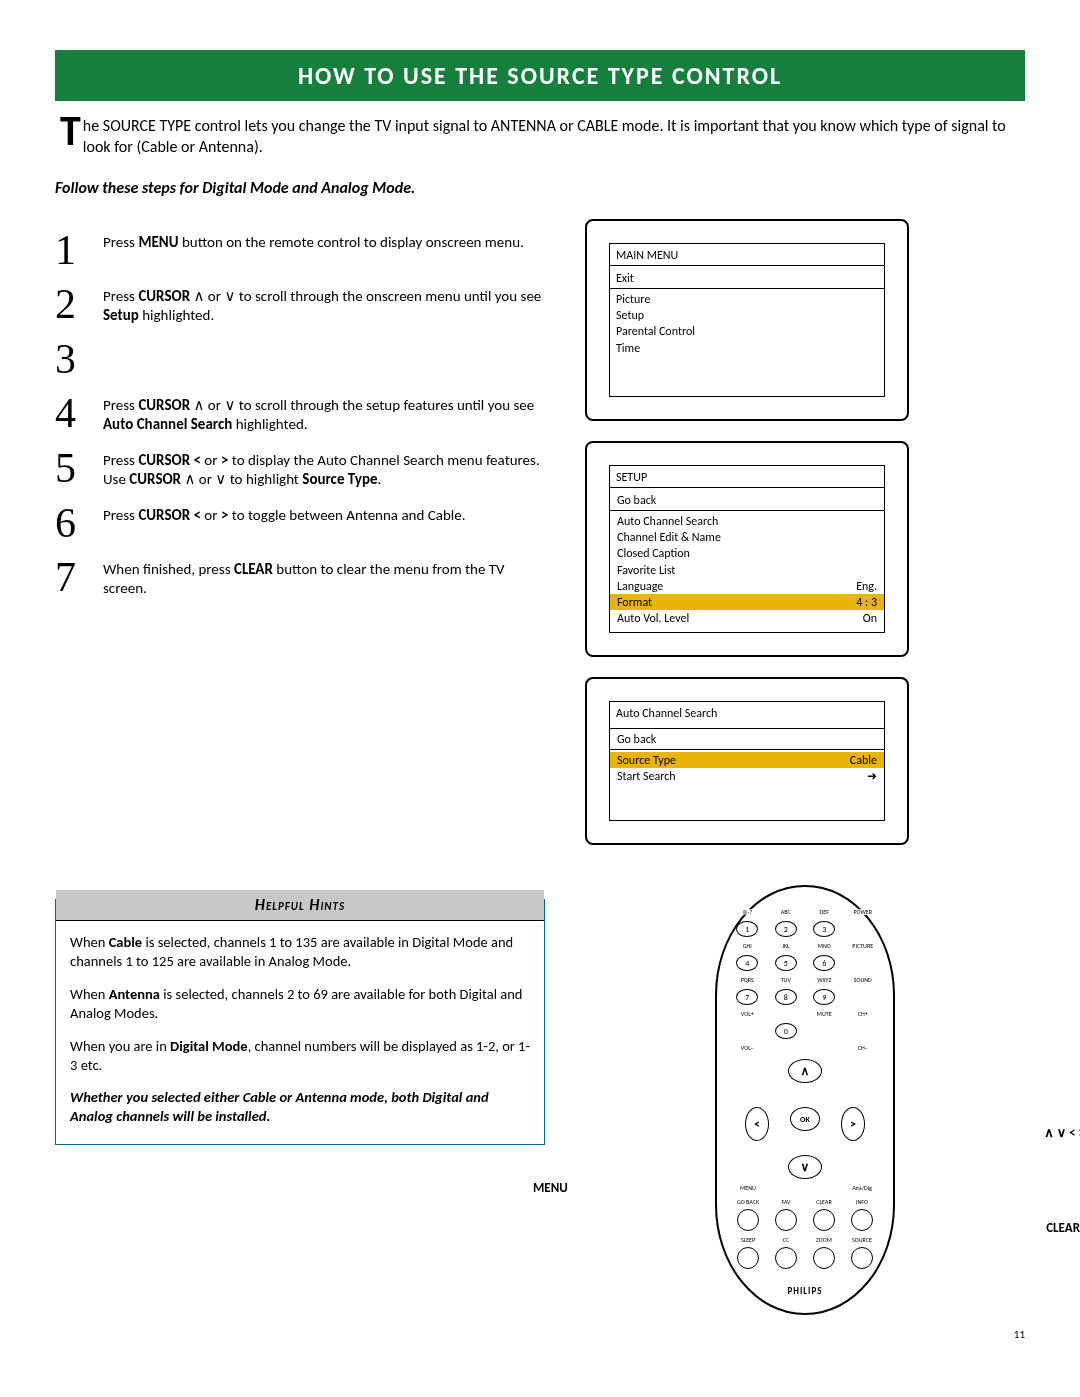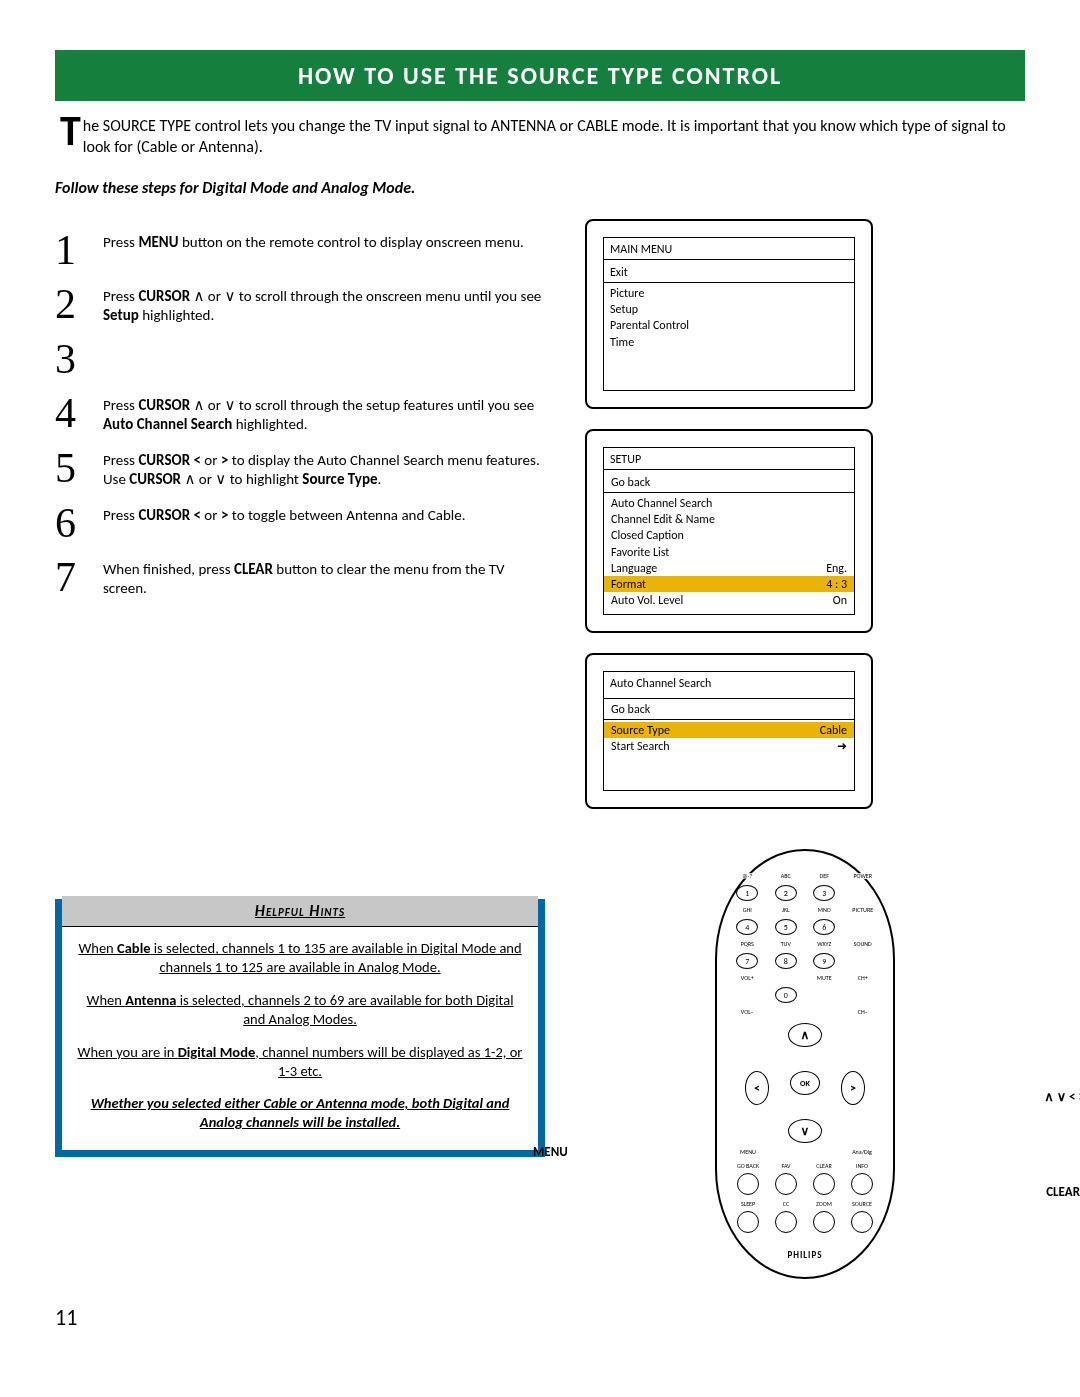--- a/index.html
+++ b/index.html
@@ -51,57 +51,56 @@
 
   .steps { margin-top: 10px; }
   .step { display: flex; align-items: flex-start; margin-bottom: 12px; }
   .step-num { font-size: 42px; font-weight: 300; width: 48px; flex-shrink:0; line-height: 1; font-family: Georgia, serif;}
   .step-text { font-size: 15px; padding-top: 4px; }
   .step-text b { font-weight: bold; }
 
   .menu-box {
     border: 2px solid #000;
     border-radius: 8px;
-    padding: 16px;
+    padding: 22px;
     margin-bottom: 20px;
-    width: 288px;
+    width: 324px;
     font-size: 12px;
     line-height: 1.35;
   }
   .menu-inner {
     border: 1px solid #000;
     padding: 3px 6px 40px;
     min-height: 100px;
   }
   .menu-title { border-bottom: 1px solid #000; margin:-3px -6px 4px; padding:3px 6px 2px; }
   .menu-hr { border:0; border-top:1px solid #000; margin: 2px -6px; }
   .menu-row { display:flex; justify-content:space-between; padding: 0 1px; }
   .menu-row.sel { background:#eab308; margin:0 -6px; padding:0 7px;}
   .menu-box.short .menu-inner { padding-bottom: 20px; min-height:120px;}
 
   .hints-box {
-    border: 7px solid #0369a1;
+    border: 1px solid #0369a1;
     padding: 0 14px 18px;
     margin-top: 300px;
     font-size: 14.5px;
-    text-decoration: underline;
   }
   .hints-title {
     background: #c7c7c7;
     font-style: italic;
     font-variant: small-caps;
     font-weight: bold;
     text-align: center;
     letter-spacing: 1px;
     margin: -10px -14px 12px;
     padding: 5px 0;
     border-bottom: 1px solid #000;
     font-size: 16px;
   }
-  .hints-box p { margin-bottom: 14px; text-align: center; }
+  .hints-box p { margin-bottom: 14px; }
   .hints-box .last { font-style: italic; font-weight: bold; margin-bottom:0;}
 
   
   .remote-wrap { position: relative; margin-top: 40px; display:flex; justify-content:center;}
   .remote {
     width: 180px; height: 430px;
     border: 2px solid #000;
     border-radius: 90px / 110px;
     position: relative;
     background:#fff;
@@ -119,21 +118,21 @@
   .nav-btn.ok { top:48px; left:45px; width:30px; height:24px; font-size:8px;}
   .row4 { display:grid; grid-template-columns: repeat(4,1fr); gap:4px; font-size:6px; text-align:center; justify-items:center; margin-top:6px;}
   .row4 .cb { width:22px; height:22px; border:1.2px solid #000; border-radius:50%;}
   .brand { text-align:center; font-size:9px; font-weight:bold; letter-spacing:1px; margin-top:16px;}
 
   .callout { position:absolute; font-weight:bold; font-size:13px; white-space:nowrap;}
   .callout.cursor { top: 240px; right:-60px;}
   .callout.menu { top: 295px; left:-52px;}
   .callout.clear { top: 335px; right:-55px;}
 
-  .page-num { text-align:left; margin-top:25px; font-size:22px;}
+  .page-num { text-align:right; margin-top:13px; font-size:11px;}
 </style>
 </head>
 <body>
 
 <div class="banner">HOW TO USE THE SOURCE TYPE CONTROL</div>
 
 <p class="intro">
   <span class="dropcap">T</span>
   <span>he SOURCE TYPE control lets you change the TV input signal to ANTENNA or CABLE mode. It is important that you know which type of signal to look for (Cable or Antenna).</span>
 </p>

